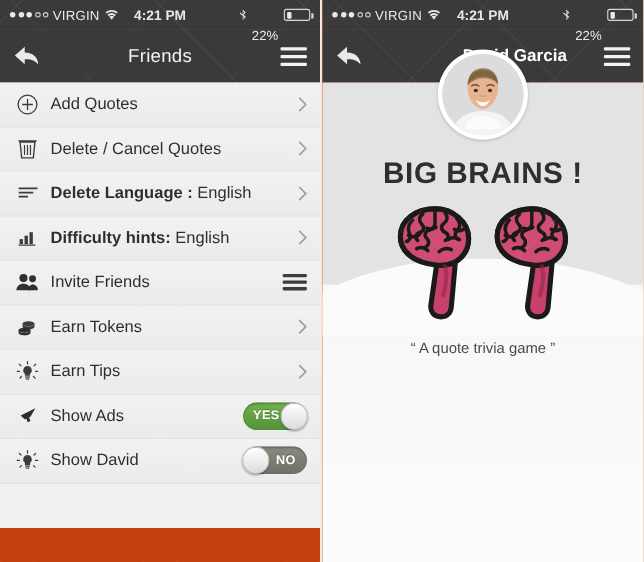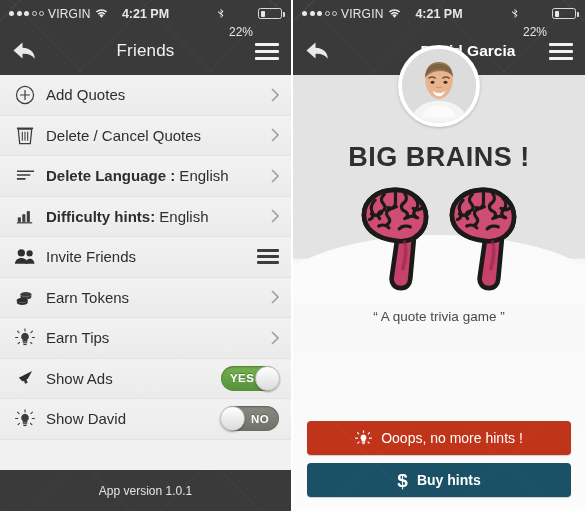--- a/index.html
+++ b/index.html
@@ -360,21 +360,20 @@
         <span class="label">Show David</span>
         <span class="toggle off">
           <span class="tlabel">NO</span>
           <span class="knob"></span>
         </span>
       </div>
 
       <div class="list-filler" style="height:40px"></div>
     </div>
 
-    <div class="footer">App version 1.0.1</div>
     <div class="wm"></div>
   </div>
 
   <div class="phone right">
 
     <div class="statusbar">
       <div class="sb-left">
         <span class="dots">
           <i class="dot"></i>
             <i class="dot"></i>
@@ -471,34 +470,17 @@
               <path d="M58 62c2 9 1 19-2 29" stroke="#8f2448" stroke-width="4" fill="none" stroke-linecap="round" opacity=".55"></path>
             </g>
           </defs>
           <use href="#brainquote" x="0" y="0"></use>
           <use href="#brainquote" x="95" y="0"></use>
         </svg>
       </div>
 
       <div class="tagline">“ A quote trivia game ”</div>
 
-      <div class="actions">
-        <div class="btn btn-hints">
-          <span class="bico">
-            <svg viewBox="0 0 20 20" width="17" height="17">
-                <path d="M10 5.4a3.6 3.6 0 0 1 2.2 6.4v1.6H7.8v-1.6A3.6 3.6 0 0 1 10 5.4z" fill="#fff"></path>
-                <rect x="7.9" y="13.8" width="4.2" height="1.2" fill="#fff"></rect>
-                <rect x="8.5" y="15.6" width="3" height="1.1" fill="#fff"></rect>
-                <path d="M10 .9v2.1M2.9 3.1l1.5 1.5M17.1 3.1l-1.5 1.5M.8 9.6h2.1M19.2 9.6h-2.1M3.3 15.5l1.4-1.4M16.7 15.5l-1.4-1.4" stroke="#fff" stroke-width="1.3" stroke-linecap="round"></path>
-              </svg>
-          </span>
-          <span>Ooops, no more hints !</span>
-        </div>
-        <div class="btn btn-buy">
-          <span class="bico dollar">$</span>
-          <span>Buy hints</span>
-        </div>
-      </div>
     </div>
     <div class="wm"></div>
   </div>
 
 </div>
 
 </body></html>

